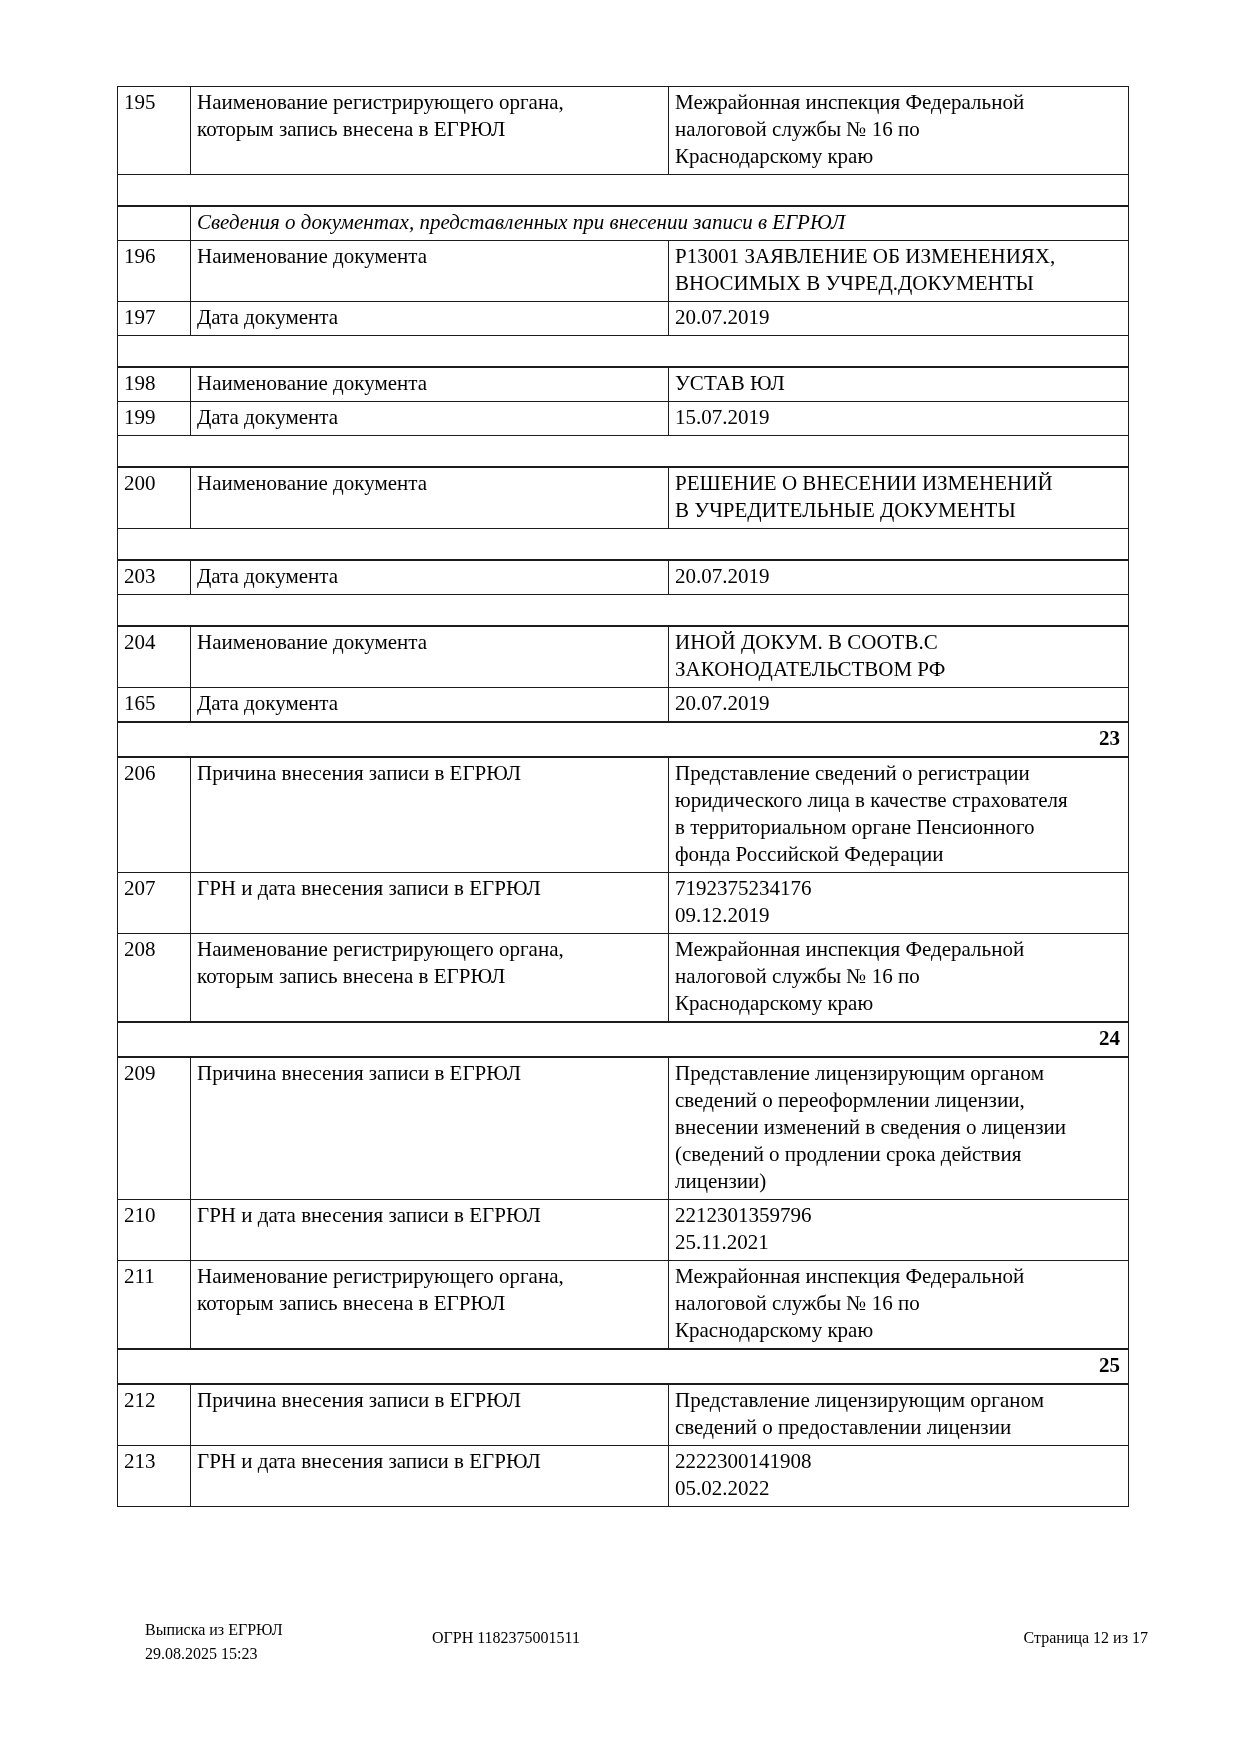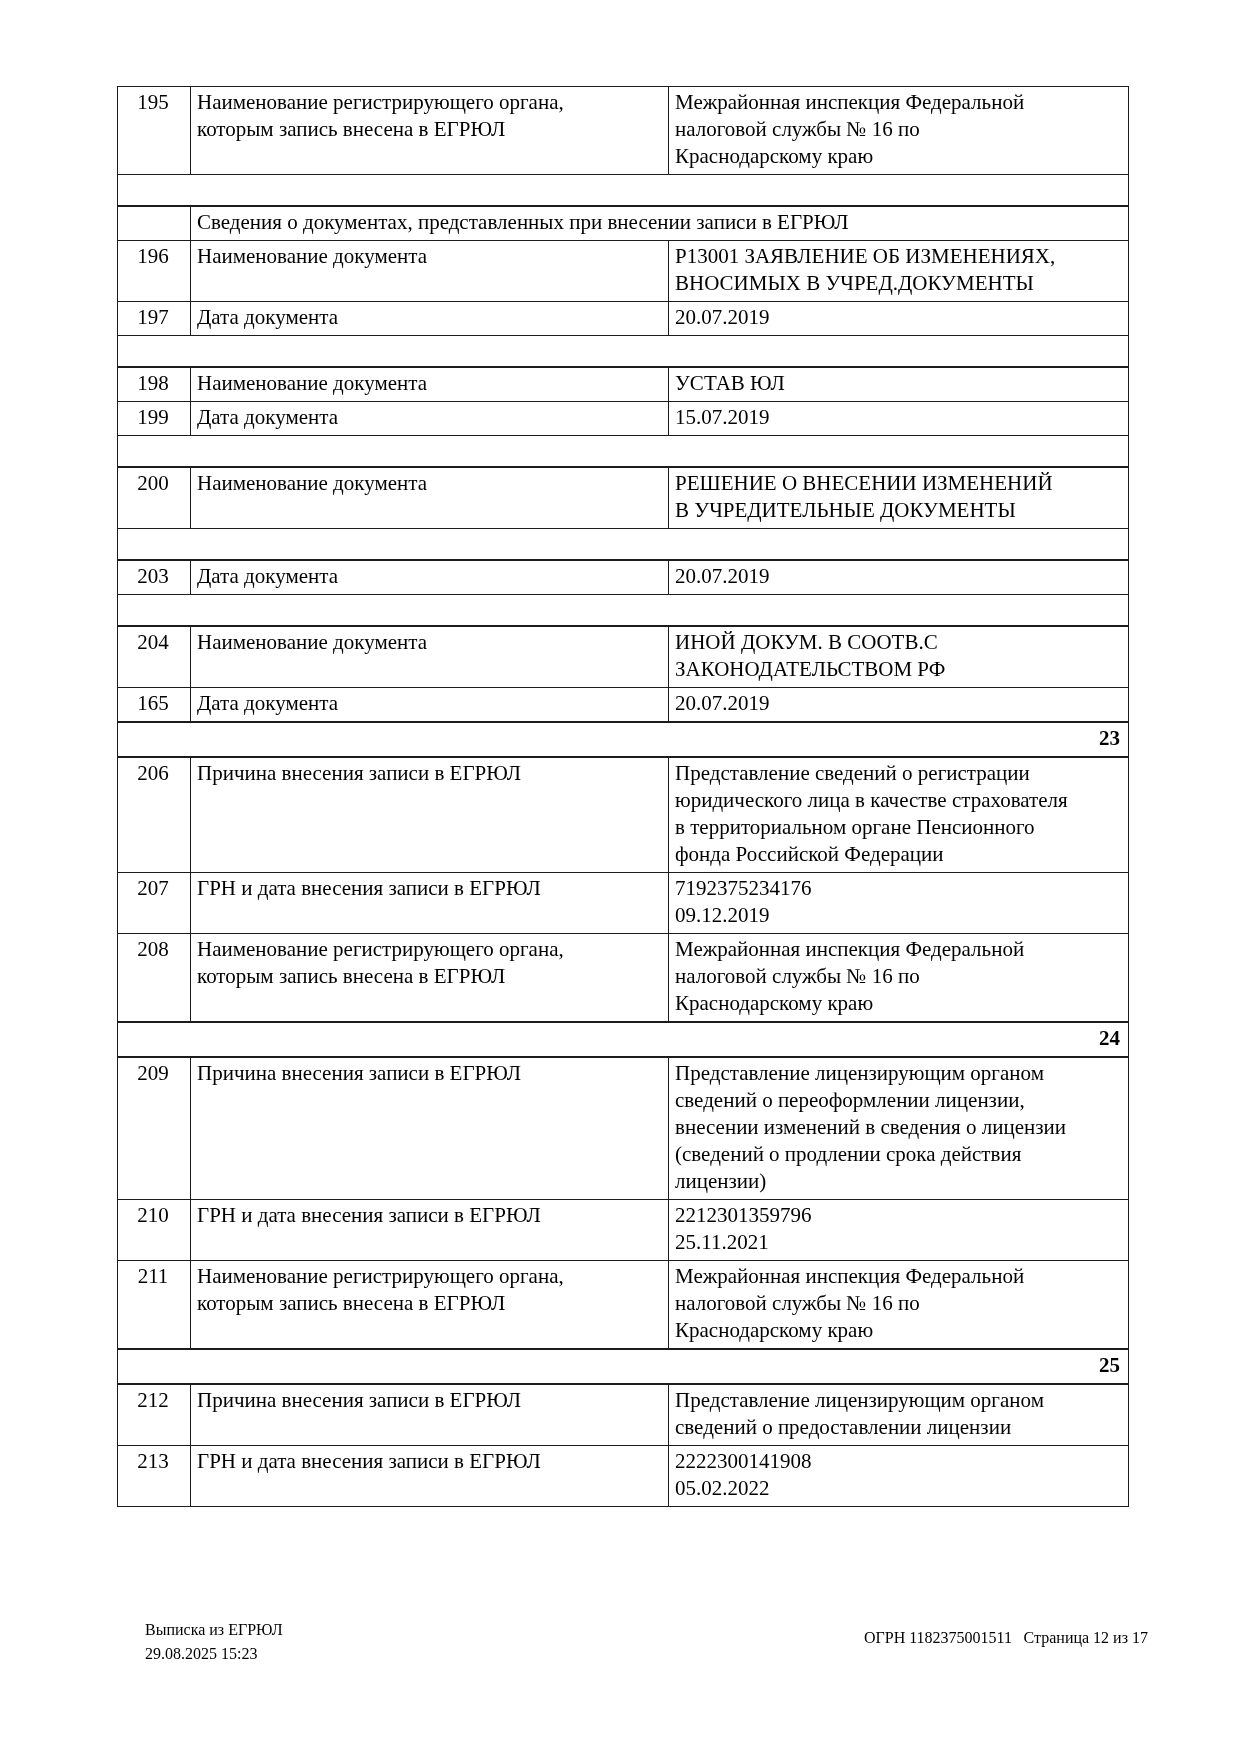--- a/index.html
+++ b/index.html
@@ -26,53 +26,53 @@
   table.egrul td{
     border:1px solid var(--c-border);
     vertical-align:top;
     padding:2px 8px 4px 6px;
     font-size:21px;
     line-height:27px;
     white-space:pre-line;
     overflow:hidden;
   }
   td.num{
-    text-align:center;
     padding-left:2px;
     padding-right:2px;
   }
   tr.spacer td{
     height:30px;
     border-bottom-width:2px;
     padding:0;
   }
   tr.section td{
     border-top-width:2px;
     border-bottom-width:2px;
     text-align:right;
     font-weight:bold;
   }
   tr.subheader td.hdr{
     white-space:normal;
+    font-style:italic;
   }
   .footer{
     position:absolute;
     left:0;top:1602px;
     width:1240px;
     font-size:16px;
     line-height:24px;
   }
   .footer .left{
     position:absolute;left:117px;top:16px;
     white-space:pre-line;
     margin-left:28px;
   }
   .footer .center{
     position:absolute;left:0;top:24px;
-    width:1012px;text-align:right;
+    width:1012px;text-align:center;
   }
   .footer .right{
     position:absolute;right:92px;top:24px;
     text-align:right;
   }
 </style>
 </head>
 <body>
 
 <div class="page">

